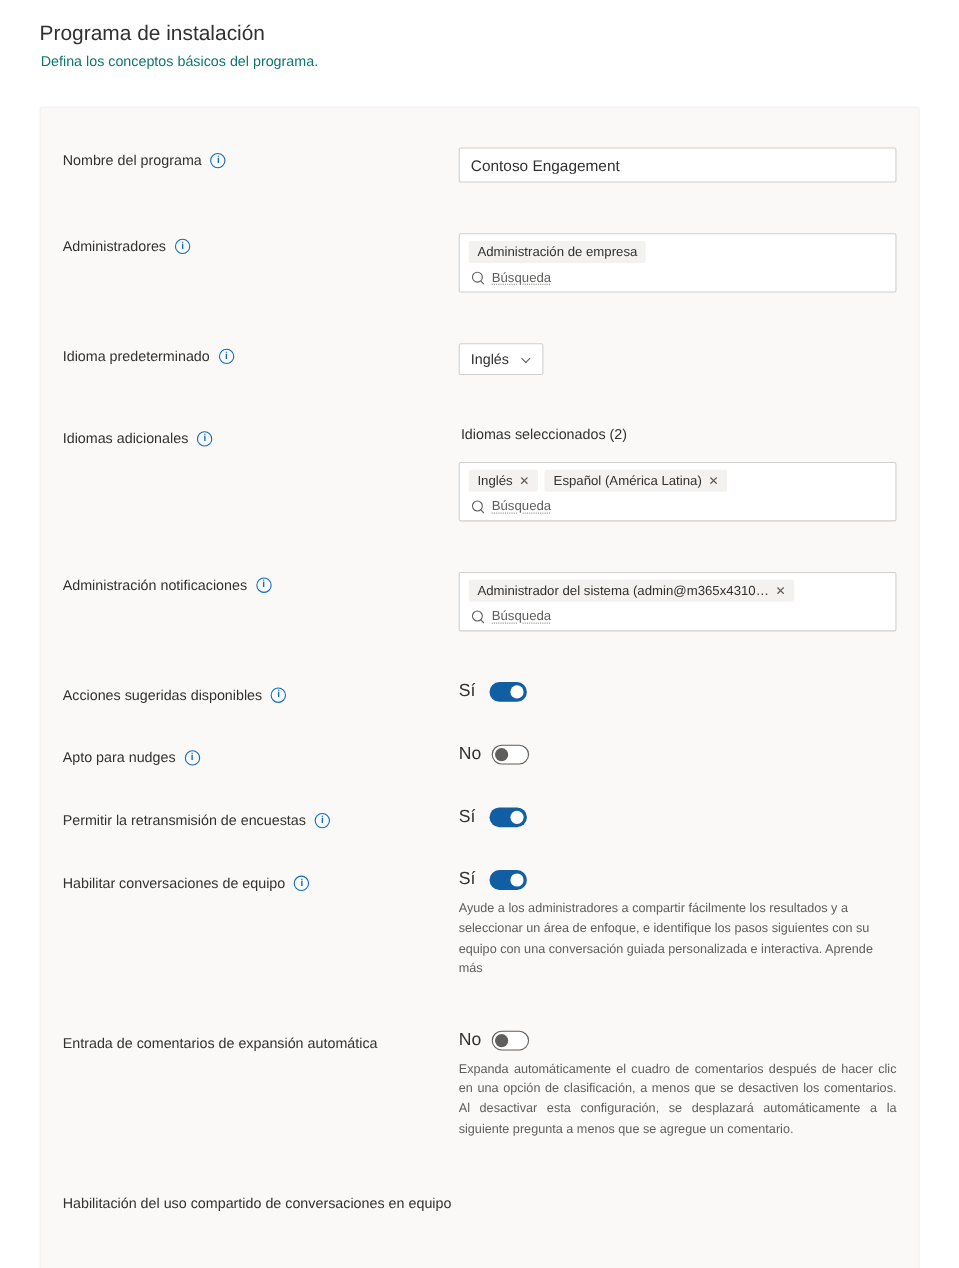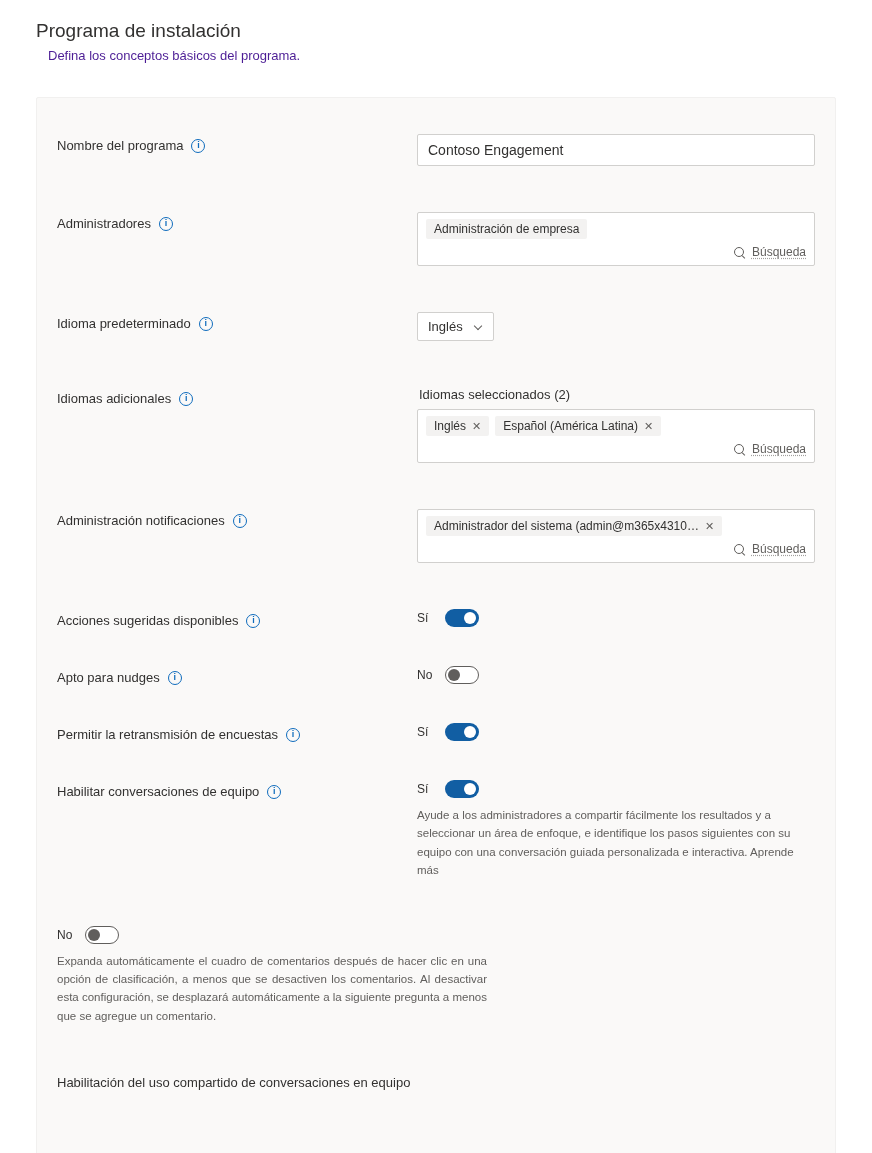--- a/index.html
+++ b/index.html
@@ -11,22 +11,22 @@
     background: #fff;
     padding: 20px 36px 36px;
   }
   .page-title {
     font-size: 19px;
     font-weight: 400;
     margin: 0 0 6px 0;
   }
   .page-sub {
     font-size: 13px;
-    color: #4c1d95;
-    margin: 0 0 34px 12px;
+    color: #0f766e;
+    margin: 0 0 34px 1px;
   }
   .panel {
     background: #faf9f8;
     border: 1px solid #f1f0ef;
     border-radius: 2px;
     padding: 36px 20px 60px 20px;
   }
   .row {
     display: flex;
     align-items: flex-start;
@@ -126,39 +126,38 @@
     color: #605e5c;
     cursor: pointer;
   }
   .search-line {
     display: flex;
     align-items: center;
     gap: 6px;
     padding: 2px 0 0 2px;
     color: #605e5c;
     font-size: 12px;
-    justify-content: flex-end;
   }
   .search-line .ph {
     text-decoration: underline dotted #a19f9d;
     text-underline-offset: 2px;
   }
   .sub-header {
     font-size: 13px;
     font-weight: 400;
     color: #323130;
-    margin: 0 0 7px 2px;
+    margin: 0 0 18px 2px;
   }
   .toggle-line {
     display: flex;
     align-items: center;
     gap: 10px;
   }
   .toggle-state {
-    font-size: 12px;
+    font-size: 16px;
     color: #323130;
     min-width: 18px;
   }
   .toggle {
     width: 34px;
     height: 18px;
     border-radius: 10px;
     position: relative;
     cursor: pointer;
   }
@@ -362,20 +361,23 @@
         <span class="toggle-state">Sí</span>
         <span class="toggle on">
             <span class="knob"></span>
           </span>
       </div>
       <div class="help-text">Ayude a los administradores a compartir fácilmente los resultados y a seleccionar un área de enfoque, e identifique los pasos siguientes con su equipo con una conversación guiada personalizada e interactiva. Aprende más</div>
     </div>
   </div>
 
   <div class="row">
+    <div class="label-col">
+      <span>Entrada de comentarios de expansión automática</span>
+    </div>
     <div class="ctrl-col">
       <div class="toggle-line">
         <span class="toggle-state">No</span>
         <span class="toggle off">
             <span class="knob"></span>
           </span>
       </div>
       <div class="help-text justify">Expanda automáticamente el cuadro de comentarios después de hacer clic en una opción de clasificación, a menos que se desactiven los comentarios. Al desactivar esta configuración, se desplazará automáticamente a la siguiente pregunta a menos que se agregue un comentario.</div>
     </div>
   </div>

